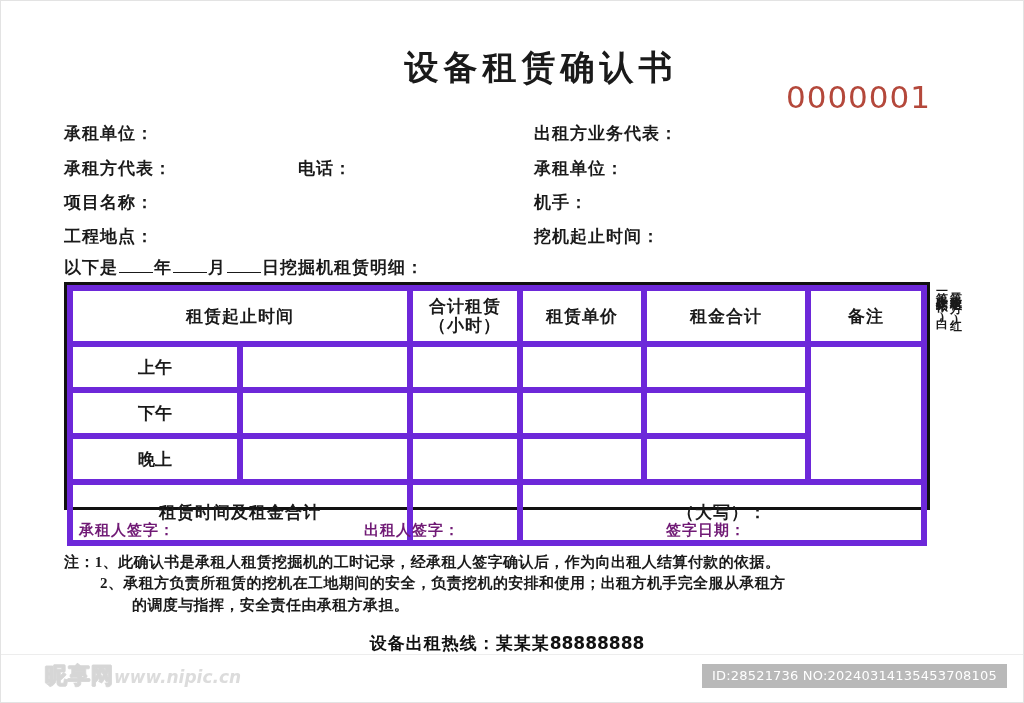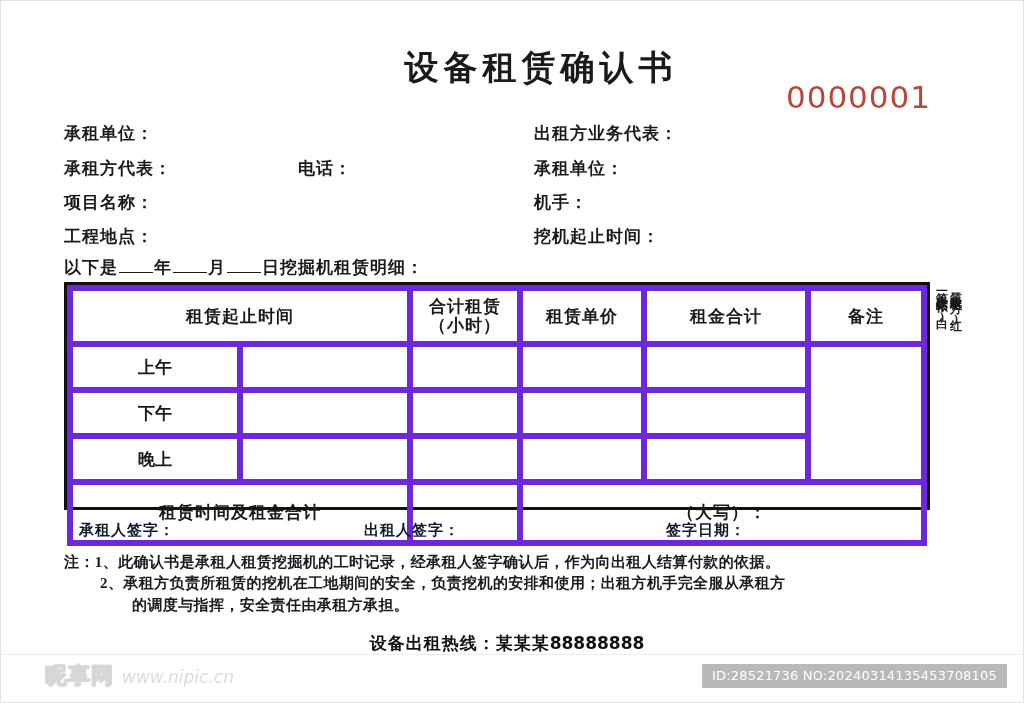--- a/index.html
+++ b/index.html
@@ -148,21 +148,21 @@
     white-space: nowrap;
   }
   .vtext.v2 { margin-left: 2px; }
 
   
   .sign {
     position: absolute;
     top: 520px;
     font-size: 15px;
     font-weight: bold;
-    color: #0f172a;
+    color: #701a75;
     letter-spacing: 1px;
     white-space: nowrap;
   }
   .s1 { left: 78px; }
   .s2 { left: 363px; }
   .s3 { left: 665px; }
 
   
   .notes {
     position: absolute;
@@ -207,36 +207,35 @@
     height: 48px;
     border-top: 1px solid #ededed;
     box-sizing: border-box;
   }
   .wm {
     position: absolute;
     left: 44px;
     top: 660px;
     display: flex;
     align-items: baseline;
-    gap: 8px;
   }
   .wm-logo {
     font-size: 22px;
     font-weight: bold;
     letter-spacing: 1px;
     color: #ffffff;
     -webkit-text-stroke: 1px #d6d6d6;
     text-shadow:
       -1px 0 #dcdcdc, 1px 0 #dcdcdc,
        0 -1px #dcdcdc, 0 1px #dcdcdc;
   }
   .wm-url {
     font-size: 17px;
     font-style: italic;
-    font-weight: normal;
+    font-weight: bold;
     color: #dcdcdc;
     font-family: "DejaVu Sans", "Liberation Sans", sans-serif;
   }
   .idbar {
     position: absolute;
     right: 16px;
     top: 663px;
     background: #b9b9b9;
     color: #ffffff;
     font-size: 13px;

